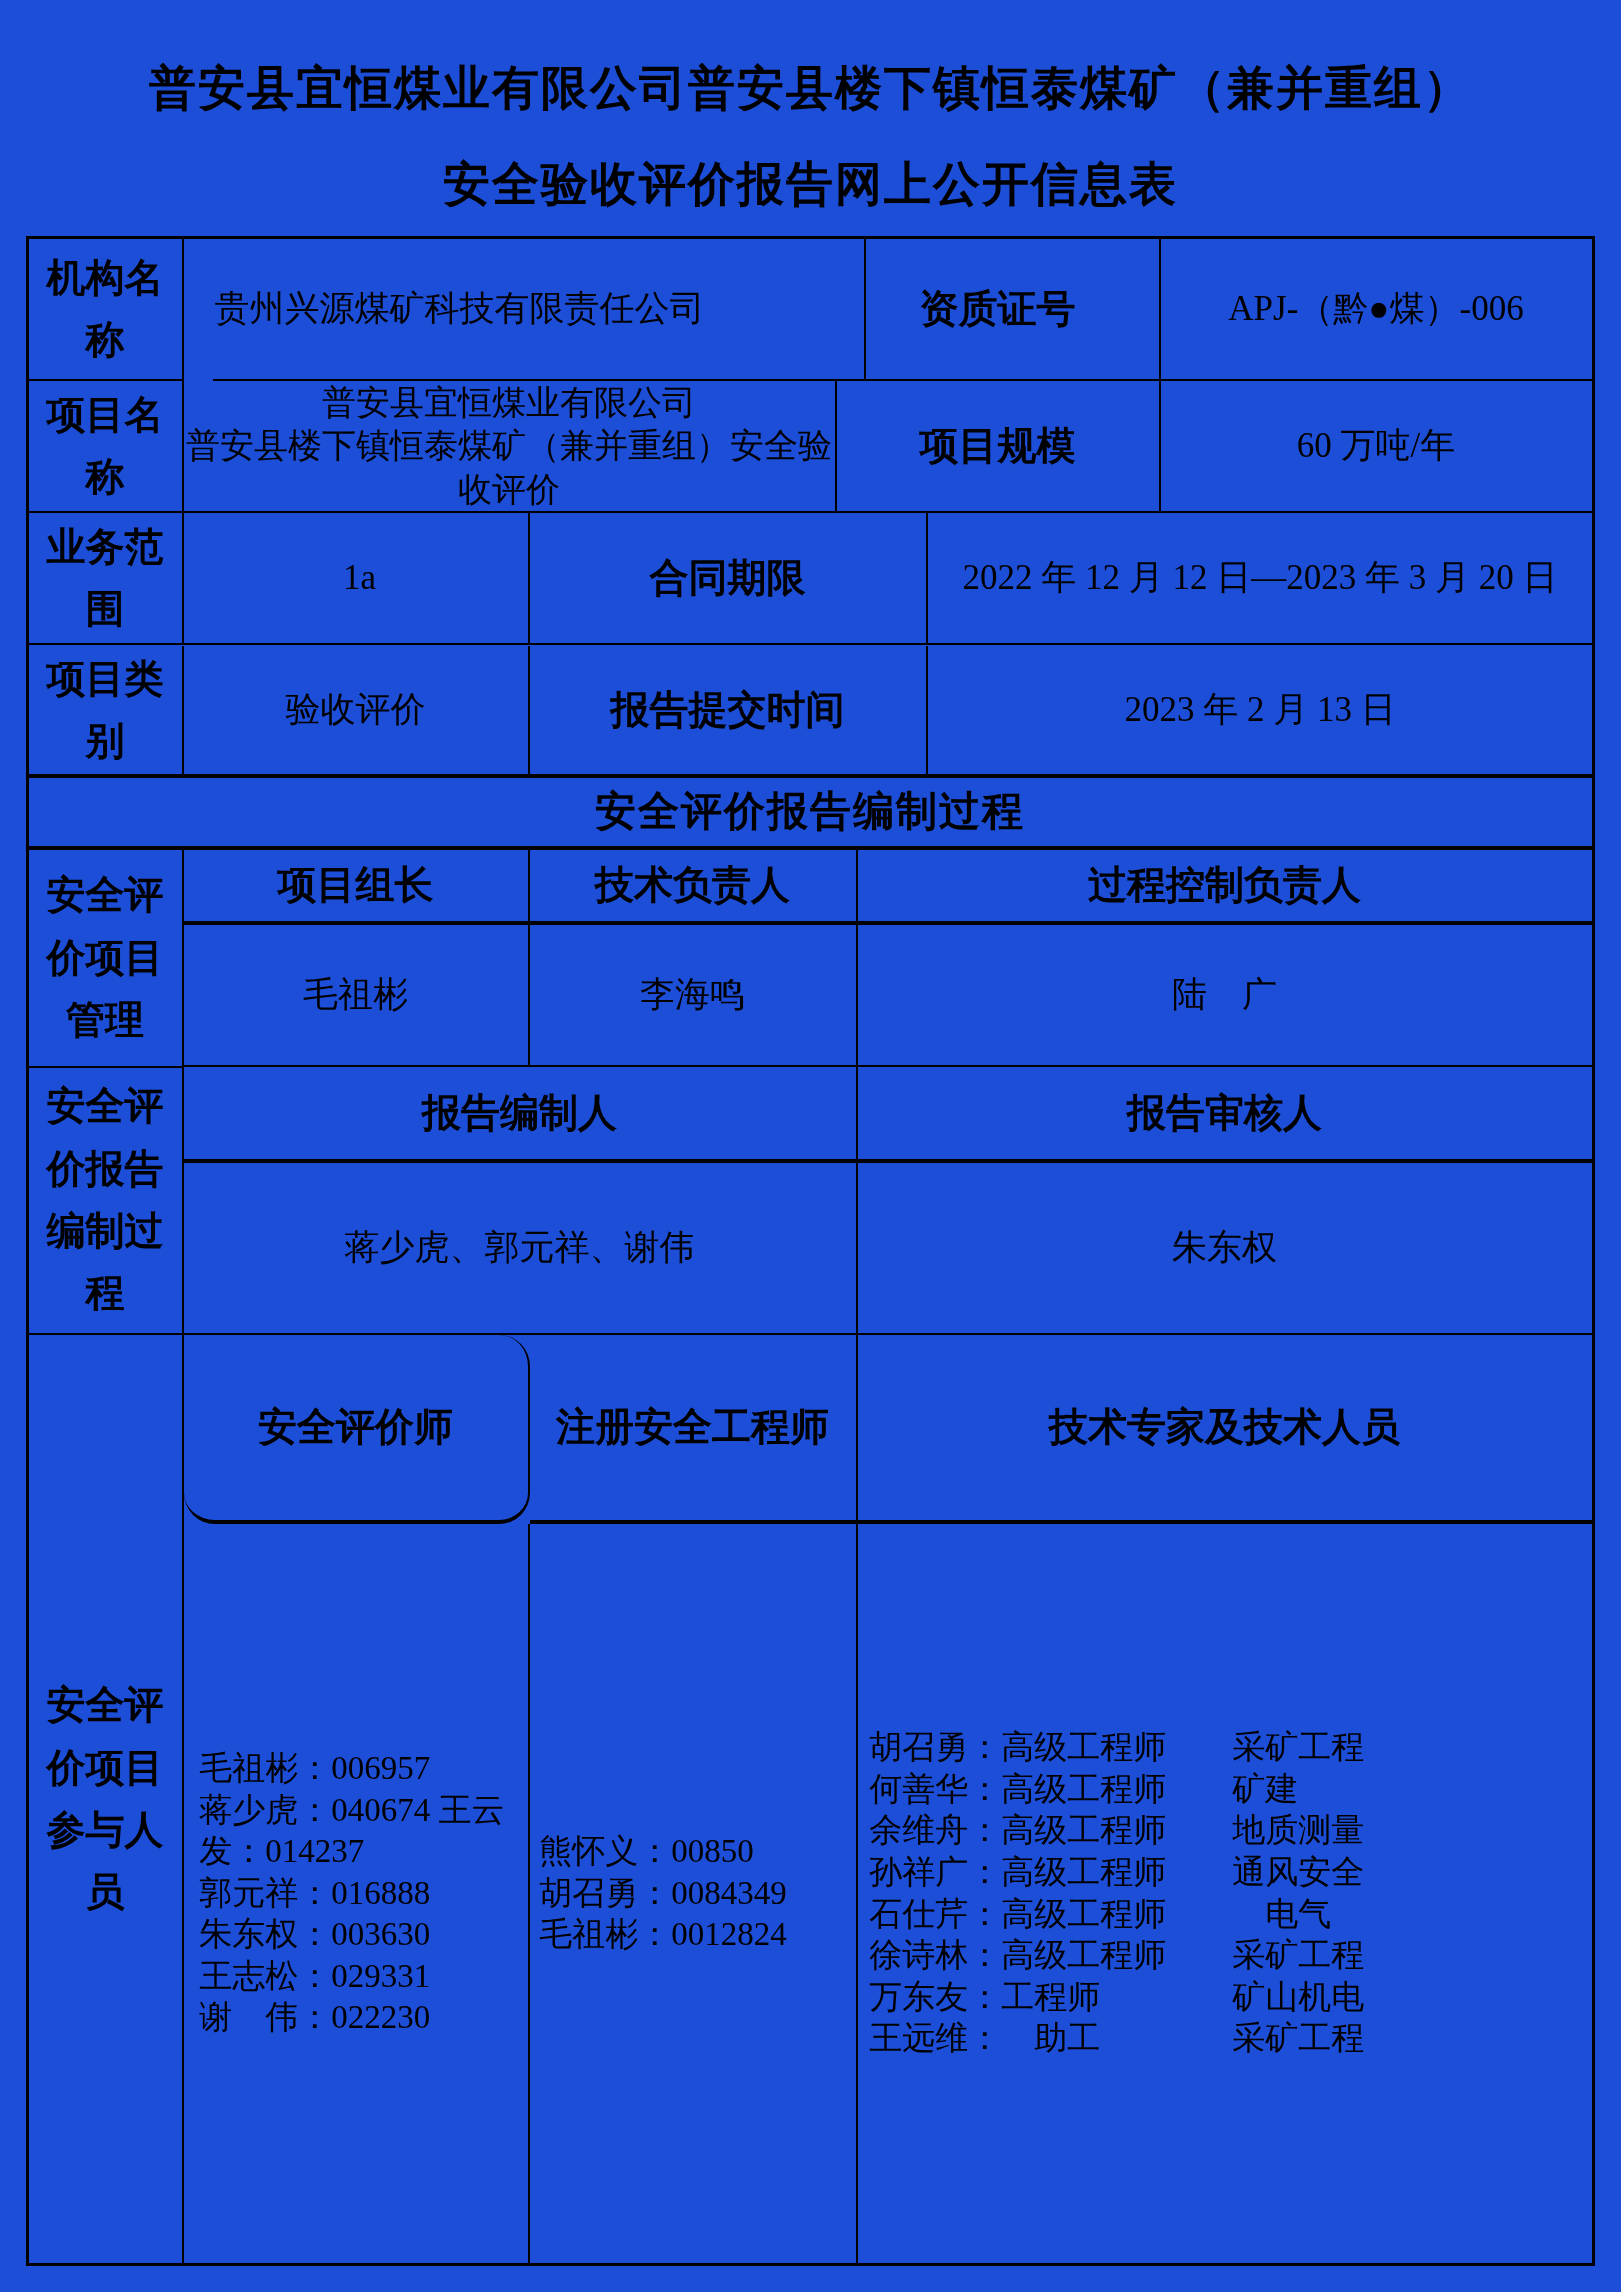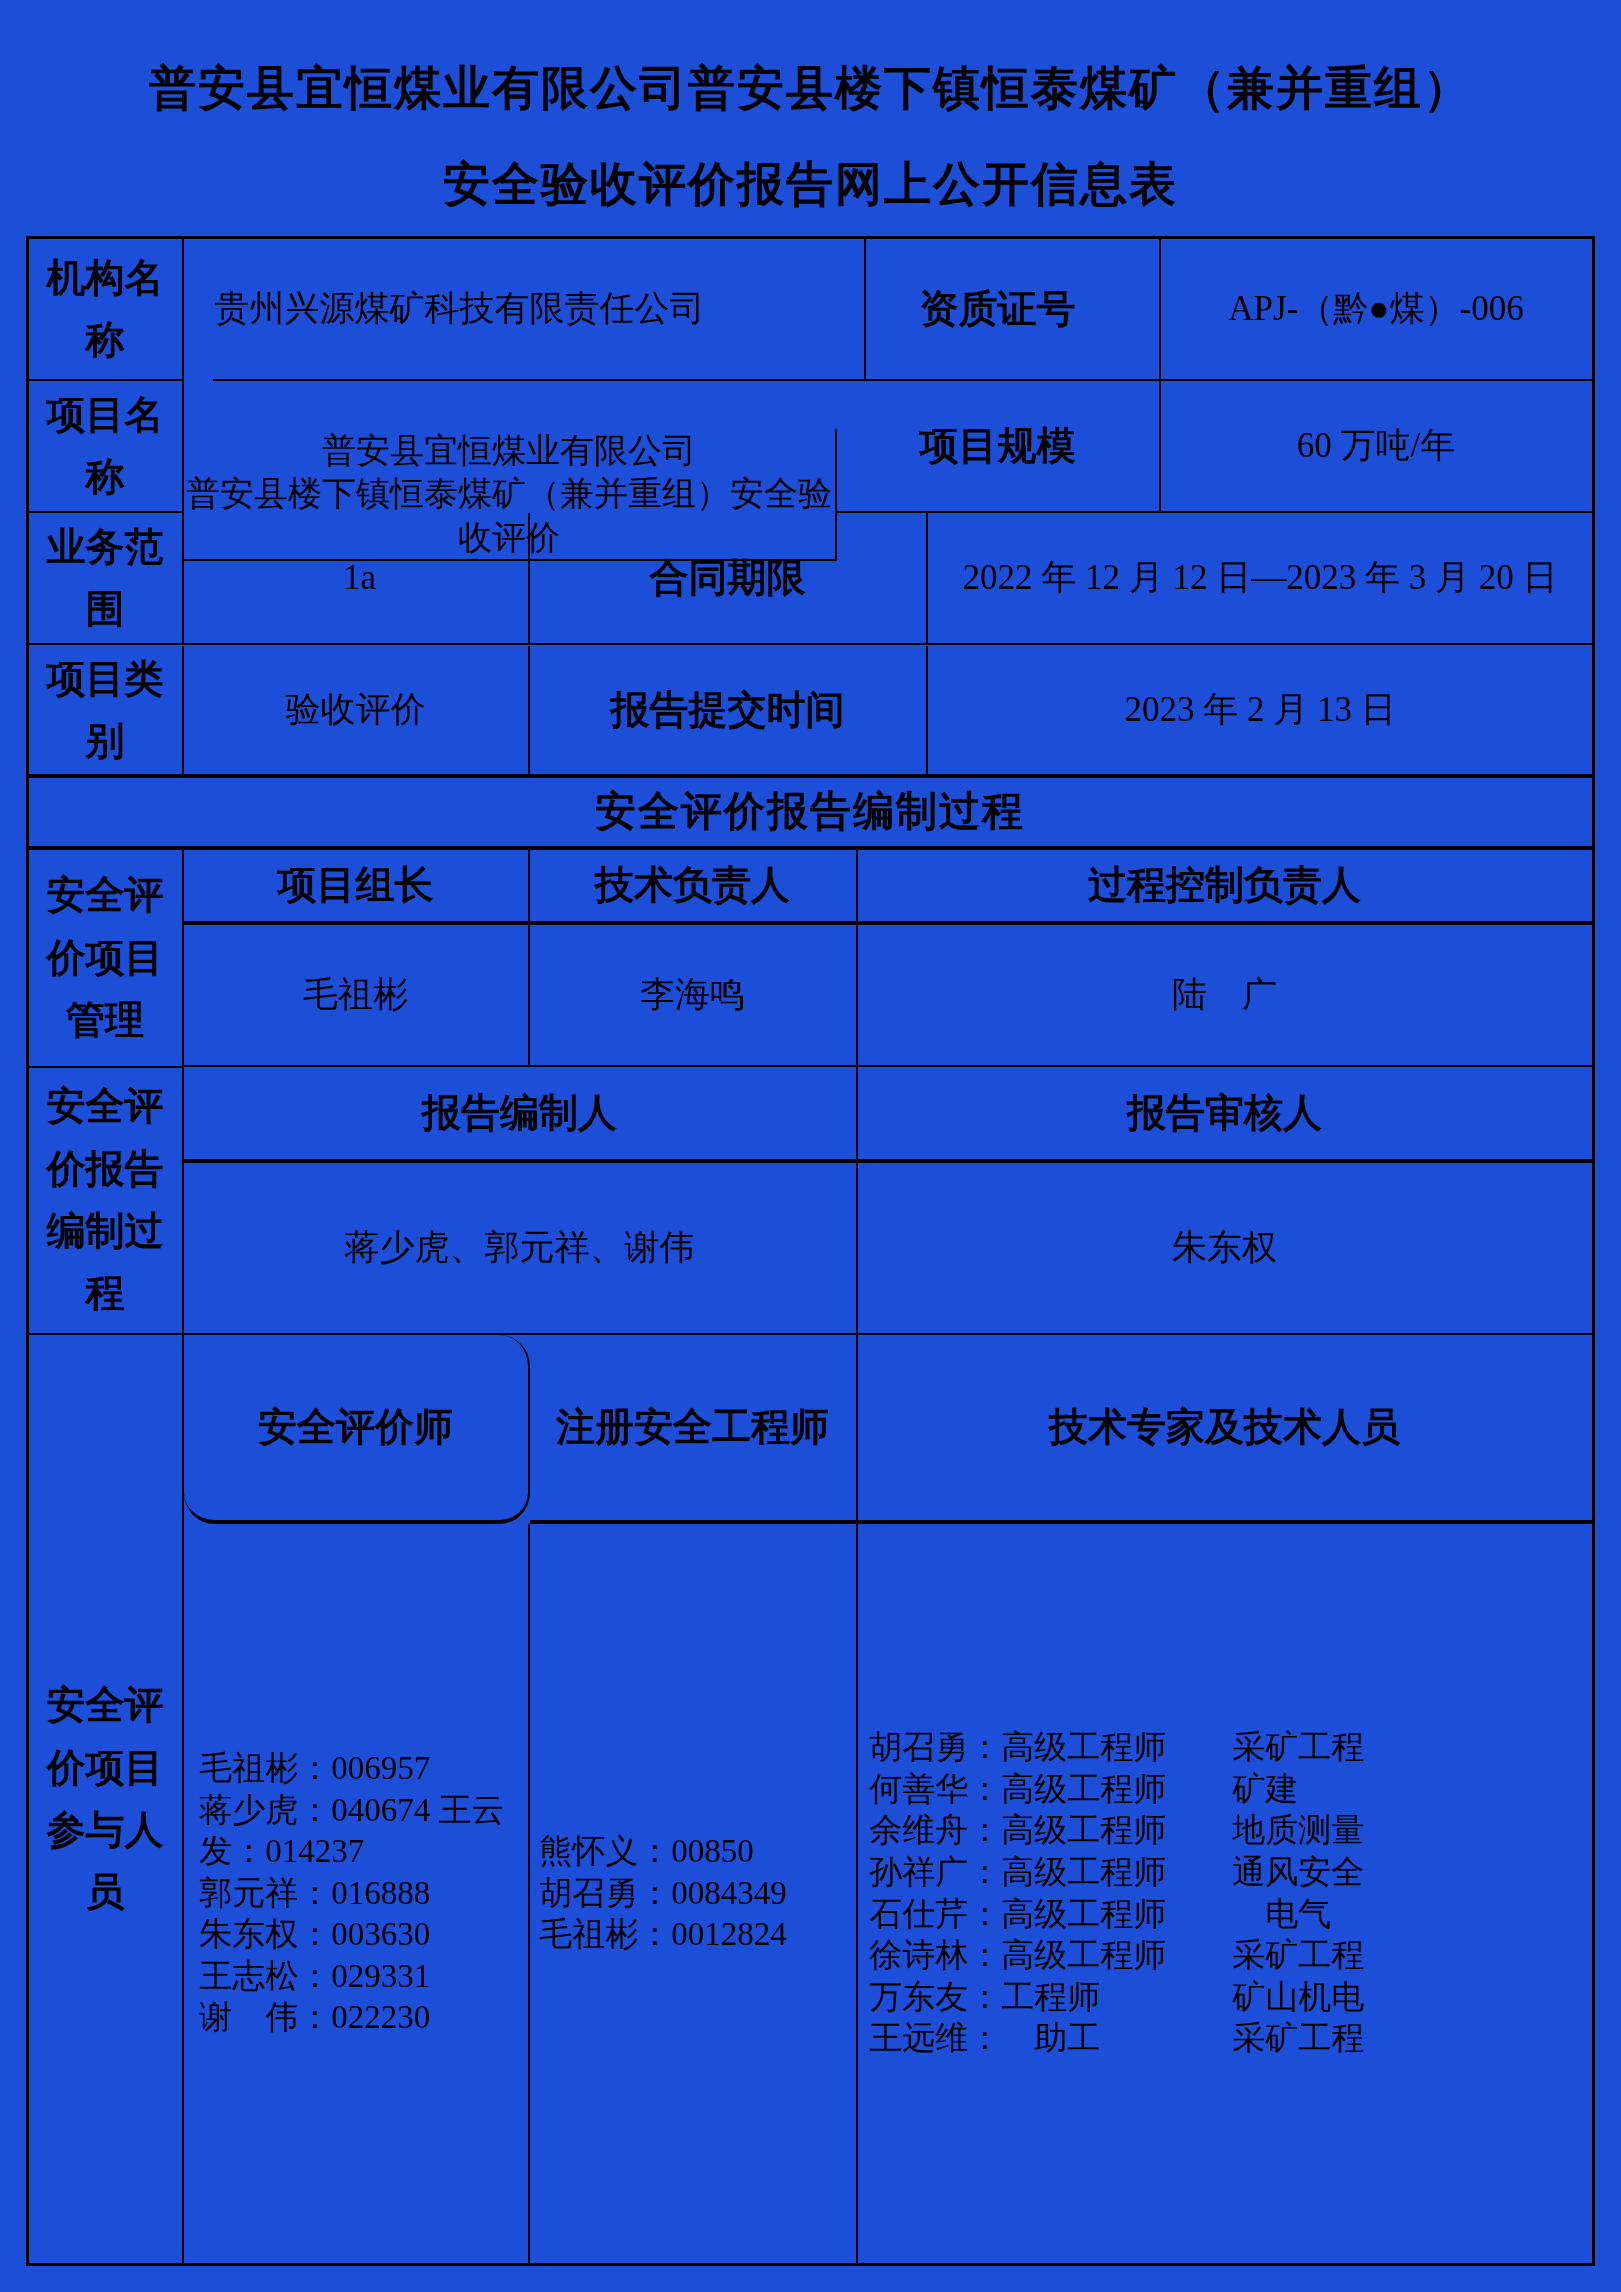--- a/index.html
+++ b/index.html
@@ -30,21 +30,21 @@
   }
   .nr { border-right:none; }
   .nb { border-bottom:none; }
   .tb { border-bottom-width:4.9px; }
   .lab {
     font-family:"Liberation Sans","DejaVu Sans",sans-serif;
     font-weight:700; font-size:39px; line-height:1.6;
   }
   .big { font-size:41px; letter-spacing:2px; }
   .val { font-size:35px; line-height:1.3; }
-  .pre { white-space:pre-line;margin-top:48px; }
+  .pre { white-space:pre-line; }
   .left { justify-content:flex-start; text-align:left; }
   .list { font-size:33px; line-height:1.26; white-space:pre-line; }
   .wrapv { font-size:34px; line-height:1.28; padding:0; }
 </style>
 </head>
 <body>
 
 <div class="page">
 
   <div class="title t1">普安县宜恒煤业有限公司普安县楼下镇恒泰煤矿（兼并重组）</div>

